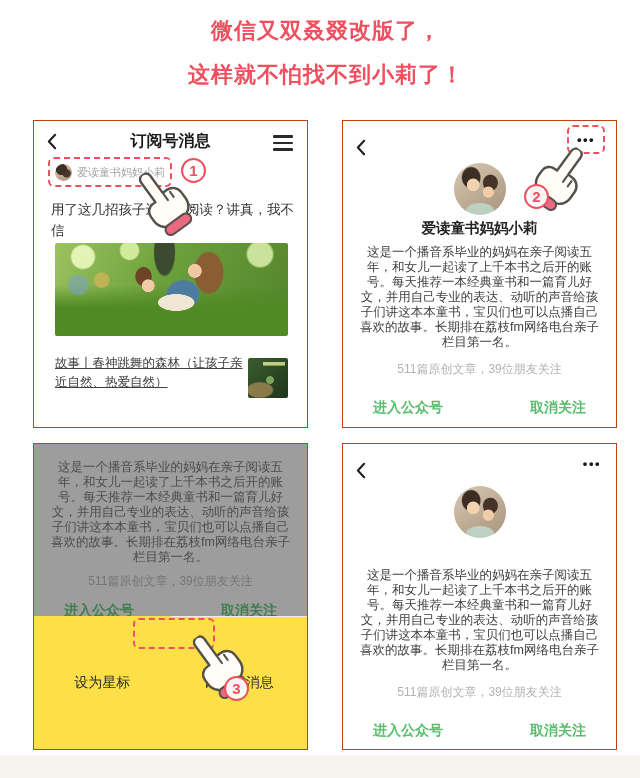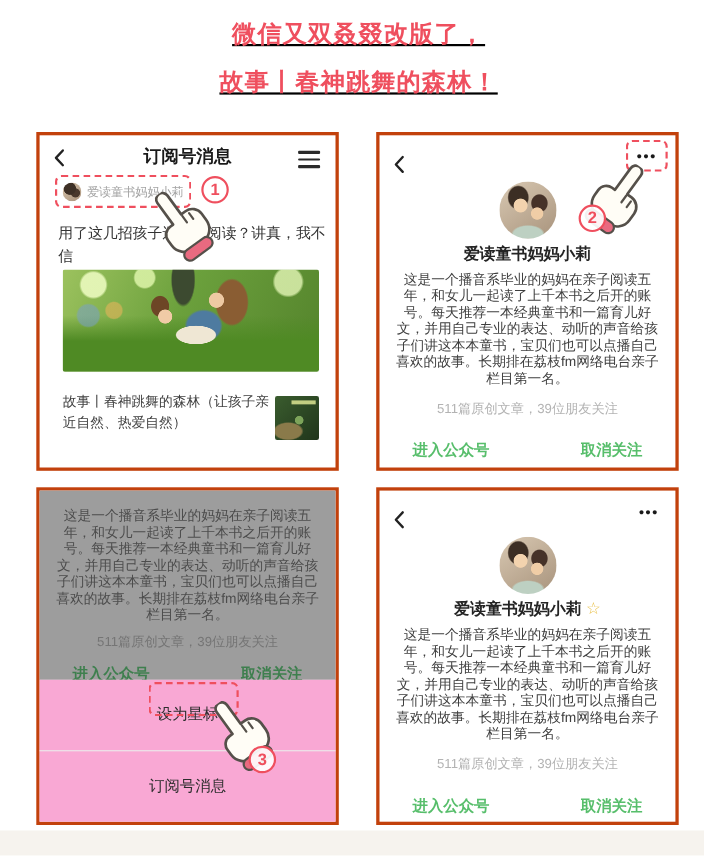--- a/index.html
+++ b/index.html
@@ -3,29 +3,29 @@
 <meta charset="utf-8">
 <style>
   * { margin:0; padding:0; box-sizing:border-box; }
   html,body { background:#fff; }
   .page {
     position:relative; width:640px; height:778px; margin:0 auto;
     background:#fff; overflow:hidden;
     font-family:"Liberation Sans", sans-serif;
   }
   
-  .promo { position:absolute; top:16px; left:12px; right:0; text-align:center;text-decoration:underline; }
+  .promo { position:absolute; top:16px; left:12px; right:0; text-align:center; }
   .promo-line {
     font-size:22px; font-weight:bold; color:var(--accent);
     line-height:30px; margin-bottom:14px; letter-spacing:1px;
   }
   
   .panel {
     position:absolute; width:275px; background:#fff;
-    border:3px solid #c2410c;
+    border:1px solid #c2410c;
   }
   .p1 { left:33px;  top:120px; height:308px; }
   .p2 { left:342px; top:120px; height:308px; }
   .p3 { left:33px;  top:443px; height:307px; }
   .p4 { left:342px; top:443px; height:307px; }
 
   
   .dash-box { border:2px dashed var(--accent); border-radius:6px; position:absolute; }
   .badge {
     position:absolute; width:25px; height:25px; border-radius:50%;
@@ -68,21 +68,21 @@
       radial-gradient(circle 16px at 10% 45%, rgba(120,160,200,.55) 0 60%, rgba(120,160,200,0) 70%),
       radial-gradient(circle 12px at 20% 40%, rgba(230,180,90,.6) 0 60%, rgba(230,180,90,0) 70%),
       radial-gradient(circle 20px at 12% 15%, rgba(235,250,190,.9) 0 55%, rgba(235,250,190,0) 65%),
       radial-gradient(circle 16px at 32% 8%, rgba(222,245,170,.85) 0 55%, rgba(222,245,170,0) 65%),
       radial-gradient(circle 22px at 88% 12%, rgba(228,246,182,.8) 0 55%, rgba(228,246,182,0) 65%),
       radial-gradient(ellipse 18px 40px at 47% 10%, #3c4a30 0 55%, rgba(60,74,48,0) 62%),
       linear-gradient(to top, #4f8a24 0 30%, rgba(79,138,36,0) 55%),
       linear-gradient(115deg, #9cc25e 0%, #6ba03c 45%, #54832c 100%);
   }
   .story-row { position:absolute; left:21px; top:233px; width:233px; height:58px; }
-  .story-title { width:192px; font-size:12.5px; line-height:19px; color:#404040; }
+  .story-title { width:192px; font-size:12.5px; line-height:19px; color:#404040;text-decoration:underline; }
   .thumb {
     position:absolute; right:0; top:4px; width:40px; height:40px; border-radius:2px;
     background:
       linear-gradient(to right, rgba(210,220,140,.9), rgba(210,220,140,.9)) 85% 12% / 55% 9% no-repeat,
       radial-gradient(circle 6px at 55% 55%, #7da45a 0 60%, rgba(125,164,90,0) 70%),
       radial-gradient(ellipse 20px 12px at 30% 80%, #8a7a4a 0 60%, rgba(138,122,74,0) 70%),
       linear-gradient(135deg,#3a5c2e,#20351b);
   }
 
   
@@ -107,21 +107,21 @@
   .pmeta { position:absolute; top:240px; width:100%; text-align:center; font-size:12px; color:#b3b3b3; }
   .plinks { position:absolute; top:278px; left:30px; right:30px; display:flex; justify-content:space-between; }
   .plinks span { font-size:14px; color:var(--green); font-weight:bold; cursor:pointer; }
 
   
   .dim { position:absolute; top:0; left:0; right:0; height:172px; background:#9d9d9d; overflow:hidden; }
   .dim .pdesc-d { margin:16px 13px 0; font-size:12.5px; line-height:15px; color:#4c4c4c; text-align:center; }
   .dim .pmeta-d { margin-top:8px; text-align:center; font-size:12px; color:#757575; }
   .dim .plinks-d { margin:12px 30px 0; display:flex; justify-content:space-between; }
   .dim .plinks-d span { font-size:14px; color:#3e7f4e; font-weight:bold; }
-  .sheet { position:absolute; top:172px; left:0; right:0; bottom:0; background:#f9a8d4; display:flex; flex-direction:column; }
+  .sheet { position:absolute; top:172px; left:0; right:0; bottom:0; background:#fde047; display:flex; flex-direction:row; }
   .sheet-item { flex:1; display:flex; align-items:center; justify-content:center; font-size:14px; color:#2d2d2d; cursor:pointer; }
   .sheet-item + .sheet-item { border-top:1px solid #ececec; }
   .star-box { left:99px; top:174px; width:82px; height:31px; z-index:4; }
   .h3 { left:158px; top:186px; }
   .b3 { left:190px; top:232px; }
 
   .bottom-strip { position:absolute; left:0; right:0; top:755px; height:23px; background:#f6f3ee; }
 </style>
 </head>
 <body>
@@ -136,21 +136,21 @@
     <g id="chevron-shape">
       <path d="M10 2 L3 9.5 L10 17" fill="none" stroke="#222" stroke-width="2.4" stroke-linecap="round" stroke-linejoin="round"></path>
     </g>
   </defs>
 </svg>
 
 <div class="page">
 
   <div class="promo">
     <div class="promo-line">微信又双叒叕改版了，</div>
-    <div class="promo-line">故事丨春神跳舞的森林！</div>
+    <div class="promo-line">这样就不怕找不到小莉了！</div>
   </div>
 
   <section class="panel p1">
     <div class="nav">
       <svg class="back" viewBox="0 0 13 19">
           <use href="#chevron-shape"></use>
         </svg>
       <div class="nav-title">订阅号消息</div>
       <div class="burger">
           <i></i>
@@ -214,21 +214,20 @@
       </svg>
     <div class="badge b3">3</div>
   </section>
 
   <section class="panel p4">
     <svg class="back" viewBox="0 0 13 19" style="top:18px">
         <use href="#chevron-shape"></use>
       </svg>
     <span class="more more-plain">•••</span>
     <div class="avatar-lg"></div>
-    <div class="pname"><span>爱读童书妈妈小莉</span> <span class="star">☆</span></div>
     <p class="pdesc">这是一个播音系毕业的妈妈在亲子阅读五年，和女儿一起读了上千本书之后开的账号。每天推荐一本经典童书和一篇育儿好文，并用自己专业的表达、动听的声音给孩子们讲这本本童书，宝贝们也可以点播自己喜欢的故事。长期排在荔枝fm网络电台亲子栏目第一名。</p>
     <div class="pmeta">511篇原创文章，39位朋友关注</div>
     <div class="plinks">
       <span>进入公众号</span>
       <span>取消关注</span>
     </div>
   </section>
 
   <div class="bottom-strip"></div>
 </div>

